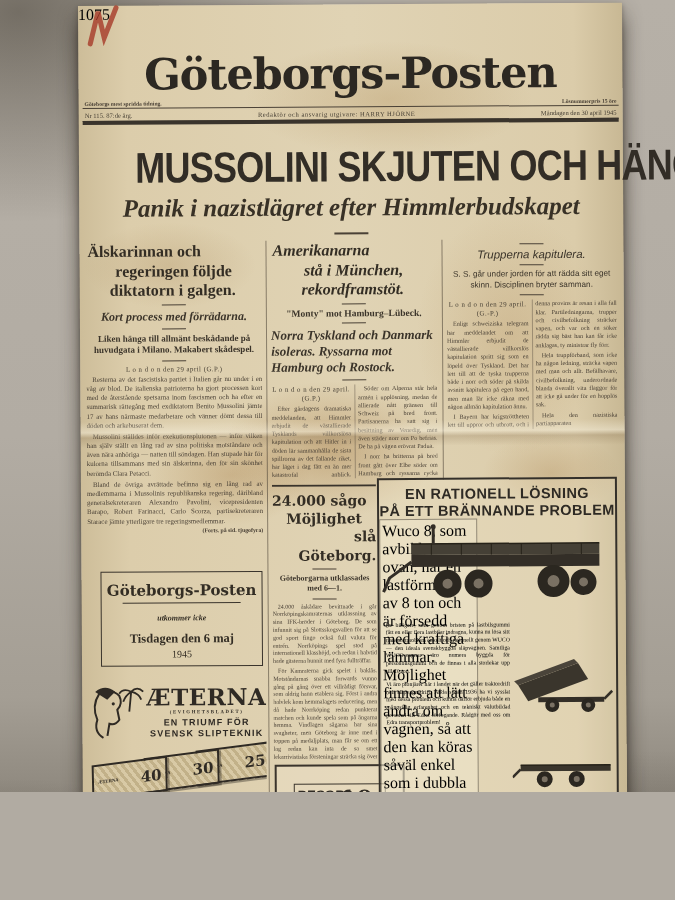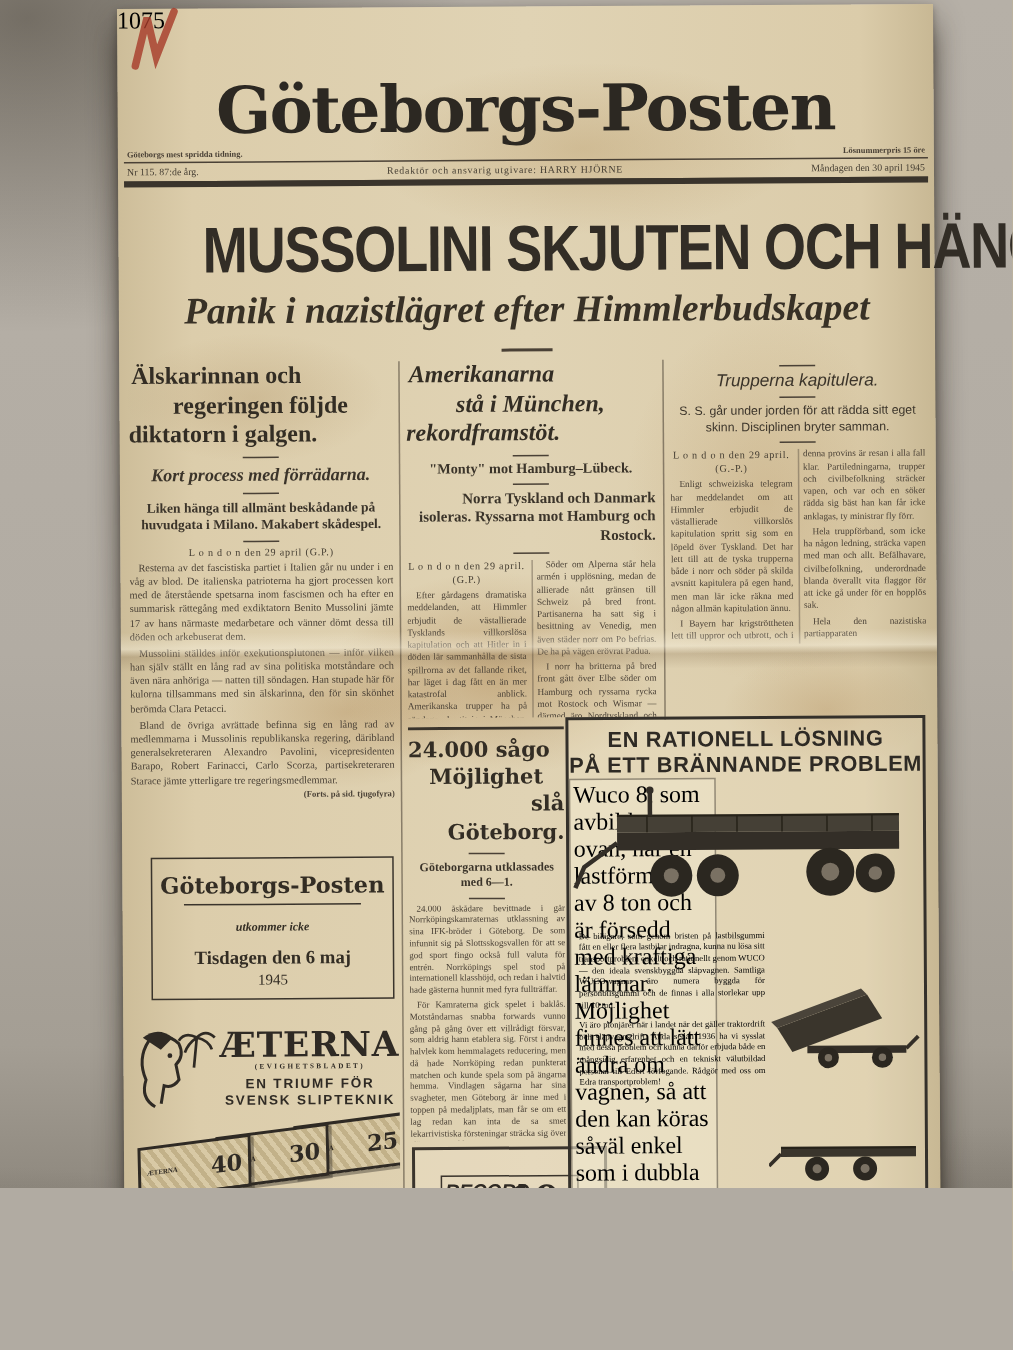--- a/index.html
+++ b/index.html
@@ -39,26 +39,26 @@
   .hl-main span{display:inline-block;font-family:"Liberation Sans",sans-serif;font-weight:bold;font-size:43px;letter-spacing:-1px;color:#322d26;transform:scaleX(.84);transform-origin:center;line-height:1.05;}
   .hl-sub{font-family:"Liberation Serif",serif;font-weight:bold;font-style:italic;font-size:25px;color:#383126;text-align:center;line-height:1.05;}
   .mini-rule{width:24px;height:1px;background:#4a4136;margin:4px auto;}
   .mini-rule.b{height:2px;width:34px;}
 
   
   .vrule{position:absolute;width:1px;background:rgba(66,57,46,.55);}
   .colhead{font-family:Liberation Serif, serif;font-weight:bold;font-size:16px;line-height:1.22;color:#332d24;}
   .colhead .l1{text-align:left;padding-left:2px;}
   .colhead .l2{text-align:center;}
-  .colhead .l3{text-align:left;padding-right:2px;}
+  .colhead .l3{text-align:center;padding-right:2px;}
   .colhead.it{font-style:italic;}
   .colhead.sans{font-family:"Liberation Sans",sans-serif;font-size:15.5px;}
   .deck-l{font-style:italic;font-weight:bold;font-size:12px;text-align:center;color:#3b342a;}
   .deck-m{font-weight:bold;font-size:9.5px;text-align:center;color:#3b342a;}
-  .lede-m{font-weight:bold;font-size:10px;text-align:right;color:#3b342a;line-height:1.25;}
+  .lede-m{font-weight:bold;font-style:italic;font-size:13px;text-align:left;color:#3b342a;line-height:1.25;}
   .deck-r{font-family:"Liberation Sans",sans-serif;font-style:italic;font-size:11.5px;text-align:center;color:#3b342a;}
   .lede-l{font-weight:bold;font-size:9px;text-align:center;color:#3b342a;line-height:1.3;}
   .lede-r{font-family:"Liberation Sans",sans-serif;font-size:8.2px;text-align:center;color:#3b342a;line-height:1.3;}
   .byline{font-size:6.8px;text-align:center;letter-spacing:.5px;color:#443d32;margin:3px 0 2px 0;}
   .btext{font-size:6.9px;line-height:1.33;text-align:justify;color:#4a4136;overflow:hidden;}
   .btext p{margin:0 0 2px 0;text-indent:6px;}
   .btext.two{column-count:2;column-gap:7px;column-rule:1px solid rgba(74,65,54,.4);font-size:6.2px;}
   .conts{font-size:5.8px;text-align:right;color:#4a4136;font-weight:bold;}
 
   

